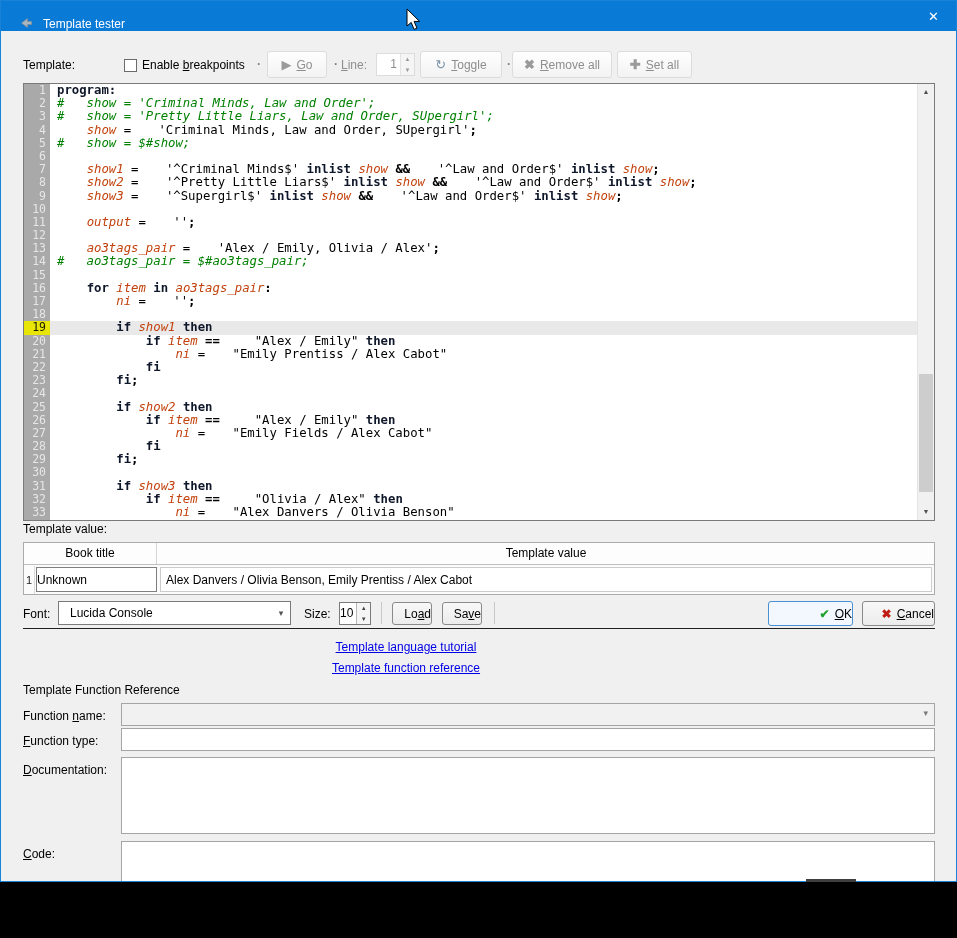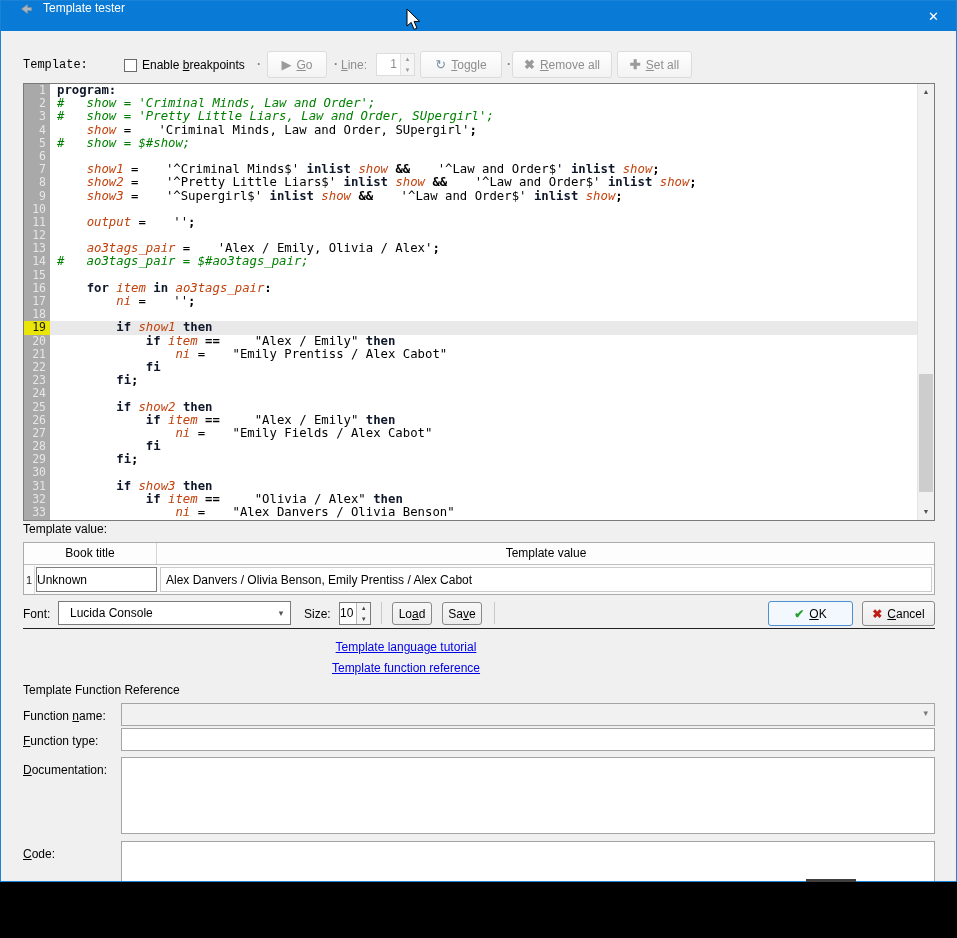--- a/index.html
+++ b/index.html
@@ -3,21 +3,21 @@
 <meta charset="utf-8">
 <style>
   * { margin:0; padding:0; box-sizing:border-box; }
   html,body { width:957px; height:938px; }
   body { background:#000; position:relative; font-family:"Liberation Sans", sans-serif; font-size:12px; color:#000; overflow:hidden; }
   u { text-decoration:underline; }
 
   .window { position:absolute; left:0; top:0; width:957px; height:882px; background:#f0f0f0; border:1px solid #1883d7; overflow:hidden; }
 
   
-  .titlebar { position:absolute; left:0; top:0; right:0; height:30px; background:#0a7ad7; display:flex; align-items:flex-start; }
+  .titlebar { position:absolute; left:0; top:0; right:0; height:30px; background:#0a7ad7; display:flex; align-items:flex-end; }
   .titlebar .ticon { margin-left:17px; width:16px; height:16px; display:inline-block; }
   .titlebar .ttext { color:#fff; margin-left:9px; font-size:12px; }
   .close-btn { position:absolute; right:0; top:0; width:45px; height:30px; display:flex; align-items:center; justify-content:center; color:#fff; font-size:13px; }
 
   
   .lbl { position:absolute; font-size:12px; color:#000; }
   .dlbl { color:#8e8e8e; }
   .cb { position:absolute; width:13px; height:13px; background:#fff; border:1px solid #6b6b6b; }
   .dot { position:absolute; color:#7f7f7f; font-weight:bold; }
   .tbtn { position:absolute; height:27px; border:1px solid #dcdcdc; border-radius:3px; background:linear-gradient(#fefefe,#f3f3f3); color:#8e8e8e; display:flex; align-items:center; justify-content:center; gap:5px; font-size:12px; }
@@ -59,21 +59,21 @@
   .tv-head .h2 { position:absolute; left:134px; right:0; top:0; height:100%; line-height:21px; text-align:center; }
   .tv-row { position:absolute; left:0; top:23px; right:0; bottom:0; }
   .tv-num { position:absolute; left:0; top:0; bottom:0; width:11px; font-size:11px; line-height:28px; text-align:center; color:#222; border-right:1px solid #dadada; }
   .tv-book { position:absolute; left:12px; top:1px; bottom:2px; width:121px; background:#fff; border:1px solid #7f7f7f; line-height:24px; }
   .tv-val { position:absolute; left:136px; top:1px; bottom:2px; right:2px; background:#fff; border:1px solid #cccccc; line-height:24px; padding-left:5px; }
 
   
   .combo { position:absolute; background:#fff; border:1px solid #7a7a7a; display:flex; align-items:center; }
   .combo .cval { flex:1; padding-left:11px; }
   .combo .carr { width:18px; text-align:center; color:#555; font-size:9px; }
-  .pbtn { position:absolute; border:1px solid #8a8a8a; border-radius:3px; background:linear-gradient(#f8f8f8,#ececec); display:flex; align-items:center; justify-content:center; gap:5px; font-size:12px; color:#000; }
+  .pbtn { position:absolute; border:1px solid #8a8a8a; border-radius:3px; background:linear-gradient(#f8f8f8,#ececec); display:flex; align-items:center; justify-content:flex-end; gap:5px; font-size:12px; color:#000; }
   .pbtn.default { border:1px solid #4a90d2; background:#f2f8fe; }
   .vsep { position:absolute; width:1px; height:22px; background:#c8c8c8; }
   .okcheck { color:#21a12e; font-weight:bold; font-style:normal; }
   .cancelx { color:#c01d17; font-weight:bold; font-style:normal; }
 
   .hsep { position:absolute; left:22px; top:627px; width:912px; height:1px; background:#202020; }
   .linkwrap { position:absolute; left:0; width:810px; text-align:center; }
   .linkwrap a { color:#0000e6; text-decoration:underline; }
 
   
@@ -96,21 +96,21 @@
       <svg width="16" height="16" viewBox="0 0 16 16">
           <path d="M9.5 3.5 L3.5 8 L9.5 12.5 L9.5 9.5 L13.5 9.5 L13.5 6.5 L9.5 6.5 Z" fill="#a9b6bf" stroke="#7d8e9a" stroke-width="0.8"></path>
         </svg>
     </span>
     <span class="ttext">Template tester</span>
     <div class="close-btn">
       <span>✕</span>
     </div>
   </div>
 
-  <span class="lbl" style="left:22px; top:57px;font-family:Liberation Mono, monospace;">Template:</span>
+  <span class="lbl" style="left:22px; top:57px;">Template:</span>
   <span class="cb" style="left:123px; top:58px;"></span>
   <span class="lbl" style="left:141px; top:57px;">Enable <u>b</u>reakpoints</span>
   <span class="dot" style="left:256px; top:56px;">·</span>
   <div class="tbtn" style="left:266px; top:50px; width:60px;">
     <span class="ic">▶</span>
     <span><u>G</u>o</span>
   </div>
   <span class="dot" style="left:333px; top:56px;">·</span>
   <span class="lbl dlbl" style="left:340px; top:57px;"><u>L</u>ine:</span>
   <div class="spinbox dis" style="left:375px; top:52px; width:39px; height:23px;">

